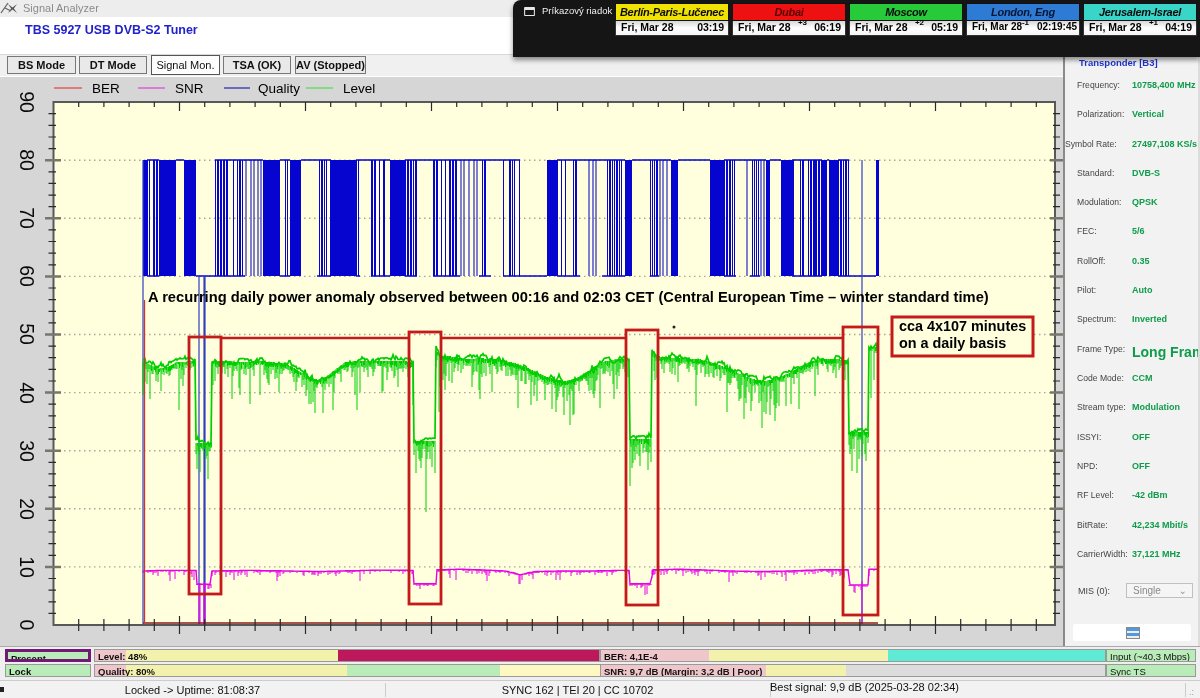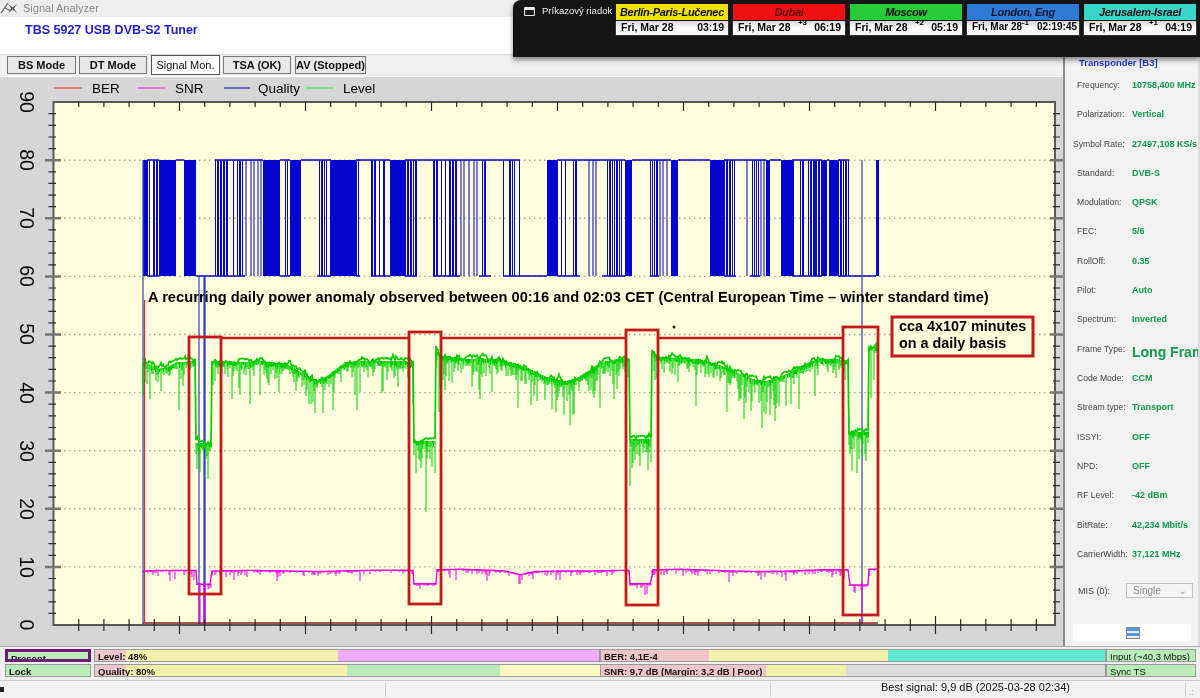--- a/index.html
+++ b/index.html
@@ -27,40 +27,40 @@
 <div class="abs" style="left:295px;top:56px;width:71px;height:18px;background:#e9e9e9;border:1px solid #777;box-sizing:border-box;text-align:center;font-size:11px;font-weight:bold;line-height:16px;color:#111">AV (Stopped)</div>
 
 <div class="abs" style="left:0;top:76px;width:1063px;height:570px;background:#d6d6d6;border-top:1px solid #fff"></div>
 
 <div class="abs" style="left:1063px;top:54px;width:137px;height:592px;background:#f2f2f2;border-left:2px solid #8a8a8a">
  <div style="position:absolute;left:14px;top:3px;font-size:9.5px;font-weight:bold;color:#2233cc">Transponder [B3]</div>
  <div style="position:absolute;left:12px;top:26px;font-size:8.6px;color:#444;white-space:nowrap">Frequency:</div>
     <div style="position:absolute;left:67px;top:26px;font-size:9px;font-weight:bold;color:#0E9C4A;white-space:nowrap">10758,400 MHz</div>
     <div style="position:absolute;left:12px;top:55px;font-size:8.6px;color:#444;white-space:nowrap">Polarization:</div>
     <div style="position:absolute;left:67px;top:55px;font-size:9px;font-weight:bold;color:#0E9C4A;white-space:nowrap">Vertical</div>
-    <div style="position:absolute;left:8px;top:85px;font-size:8.6px;color:#444;white-space:nowrap">Symbol Rate:</div>
+    <div style="position:absolute;left:0;top:85px;font-size:8.6px;color:#444;white-space:nowrap">Symbol Rate:</div>
     <div style="position:absolute;left:67px;top:85px;font-size:9px;font-weight:bold;color:#0E9C4A;white-space:nowrap">27497,108 KS/s</div>
     <div style="position:absolute;left:12px;top:114px;font-size:8.6px;color:#444;white-space:nowrap">Standard:</div>
     <div style="position:absolute;left:67px;top:114px;font-size:9px;font-weight:bold;color:#0E9C4A;white-space:nowrap">DVB-S</div>
     <div style="position:absolute;left:12px;top:143px;font-size:8.6px;color:#444;white-space:nowrap">Modulation:</div>
     <div style="position:absolute;left:67px;top:143px;font-size:9px;font-weight:bold;color:#0E9C4A;white-space:nowrap">QPSK</div>
     <div style="position:absolute;left:12px;top:172px;font-size:8.6px;color:#444;white-space:nowrap">FEC:</div>
     <div style="position:absolute;left:67px;top:172px;font-size:9px;font-weight:bold;color:#0E9C4A;white-space:nowrap">5/6</div>
     <div style="position:absolute;left:12px;top:202px;font-size:8.6px;color:#444;white-space:nowrap">RollOff:</div>
     <div style="position:absolute;left:67px;top:202px;font-size:9px;font-weight:bold;color:#0E9C4A;white-space:nowrap">0.35</div>
     <div style="position:absolute;left:12px;top:231px;font-size:8.6px;color:#444;white-space:nowrap">Pilot:</div>
     <div style="position:absolute;left:67px;top:231px;font-size:9px;font-weight:bold;color:#0E9C4A;white-space:nowrap">Auto</div>
     <div style="position:absolute;left:12px;top:260px;font-size:8.6px;color:#444;white-space:nowrap">Spectrum:</div>
     <div style="position:absolute;left:67px;top:260px;font-size:9px;font-weight:bold;color:#0E9C4A;white-space:nowrap">Inverted</div>
     <div style="position:absolute;left:12px;top:290px;font-size:8.6px;color:#444;white-space:nowrap">Frame Type:</div>
     <div style="position:absolute;left:67px;top:290px;font-size:14px;font-weight:bold;color:#0E9C4A;white-space:nowrap">Long Frame</div>
     <div style="position:absolute;left:12px;top:319px;font-size:8.6px;color:#444;white-space:nowrap">Code Mode:</div>
     <div style="position:absolute;left:67px;top:319px;font-size:9px;font-weight:bold;color:#0E9C4A;white-space:nowrap">CCM</div>
     <div style="position:absolute;left:12px;top:348px;font-size:8.6px;color:#444;white-space:nowrap">Stream type:</div>
-    <div style="position:absolute;left:67px;top:348px;font-size:9px;font-weight:bold;color:#0E9C4A;white-space:nowrap">Transport</div>
+    <div style="position:absolute;left:67px;top:348px;font-size:9px;font-weight:bold;color:#0E9C4A;white-space:nowrap">Modulation</div>
     <div style="position:absolute;left:12px;top:378px;font-size:8.6px;color:#444;white-space:nowrap">ISSYI:</div>
     <div style="position:absolute;left:67px;top:378px;font-size:9px;font-weight:bold;color:#0E9C4A;white-space:nowrap">OFF</div>
     <div style="position:absolute;left:12px;top:407px;font-size:8.6px;color:#444;white-space:nowrap">NPD:</div>
     <div style="position:absolute;left:67px;top:407px;font-size:9px;font-weight:bold;color:#0E9C4A;white-space:nowrap">OFF</div>
     <div style="position:absolute;left:12px;top:436px;font-size:8.6px;color:#444;white-space:nowrap">RF Level:</div>
     <div style="position:absolute;left:67px;top:436px;font-size:9px;font-weight:bold;color:#0E9C4A;white-space:nowrap">-42 dBm</div>
     <div style="position:absolute;left:12px;top:466px;font-size:8.6px;color:#444;white-space:nowrap">BitRate:</div>
     <div style="position:absolute;left:67px;top:466px;font-size:9px;font-weight:bold;color:#0E9C4A;white-space:nowrap">42,234 Mbit/s</div>
     <div style="position:absolute;left:12px;top:495px;font-size:8.6px;color:#444;white-space:nowrap">CarrierWidth:</div>
     <div style="position:absolute;left:67px;top:495px;font-size:9px;font-weight:bold;color:#0E9C4A;white-space:nowrap">37,121 MHz</div>
@@ -172,21 +172,21 @@
 <span style="position:absolute;right:4px;top:0px">04:19</span>
 <span style="position:absolute;right:38px;top:-3px;font-size:8px">+1</span>
 </div>
   </div>
 
 <div class="abs" style="left:0;top:646px;width:1200px;height:34px;background:#efefef;border-top:1px solid #aaa"></div>
 <div style="position:absolute;left:5px;top:649px;width:86px;height:13px;border:3px solid #701a75;background:#dcdcdc;box-sizing:border-box;overflow:hidden">
     <div style="position:absolute;left:0px;top:0;width:84px;height:100%;background:#b9ecb9"></div>
 <div style="position:absolute;left:3px;top:0.5px;font-size:9.5px;font-weight:bold;color:#111;white-space:nowrap">Present</div>
   </div>
-<div style="position:absolute;left:94px;top:649px;width:506px;height:13px;border:1px solid #999;background:#f0abfc;box-sizing:border-box;overflow:hidden">
+<div style="position:absolute;left:94px;top:649px;width:506px;height:13px;border:1px solid #999;background:#be185d;box-sizing:border-box;overflow:hidden">
     <div style="position:absolute;left:0px;top:0;width:31px;height:100%;background:#efc6ca"></div>
     <div style="position:absolute;left:31px;top:0;width:212px;height:100%;background:#f2f2ad"></div>
 <div style="position:absolute;left:3px;top:0.5px;font-size:9.5px;font-weight:bold;color:#111;white-space:nowrap">Level: 48%</div>
   </div>
 <div style="position:absolute;left:600px;top:649px;width:506px;height:13px;border:1px solid #999;background:#5eead4;box-sizing:border-box;overflow:hidden">
     <div style="position:absolute;left:0px;top:0;width:108px;height:100%;background:#efc6ca"></div>
     <div style="position:absolute;left:108px;top:0;width:179px;height:100%;background:#f2f2ad"></div>
 <div style="position:absolute;left:3px;top:0.5px;font-size:9.5px;font-weight:bold;color:#111;white-space:nowrap">BER: 4,1E-4</div>
   </div>
 <div style="position:absolute;left:1106px;top:649px;width:90px;height:13px;border:1px solid #999;background:#dcdcdc;box-sizing:border-box;overflow:hidden">
@@ -210,15 +210,17 @@
   </div>
 <div style="position:absolute;left:1106px;top:664px;width:90px;height:13px;border:1px solid #999;background:#dcdcdc;box-sizing:border-box;overflow:hidden">
     <div style="position:absolute;left:0px;top:0;width:88px;height:100%;background:#b9ecb9"></div>
 <div style="position:absolute;left:3px;top:0.5px;font-size:9.5px;font-weight:normal;color:#111;white-space:nowrap">Sync TS</div>
   </div>
 
 <div class="abs" style="left:0;top:680px;width:1200px;height:18px;background:#f2f2f2;border-top:1px solid #ccc;font-size:11px;color:#111">
  <div style="position:absolute;left:385px;top:2px;width:1px;height:14px;background:#ccc"></div>
  <div style="position:absolute;left:770px;top:2px;width:1px;height:14px;background:#ccc"></div>
  <div style="position:absolute;left:1185px;top:2px;width:1px;height:14px;background:#ccc"></div>
- <div style="position:absolute;left:770px;top:0;width:300px;text-align:right">Best signal: 9,9 dB (2025-03-28 02:34)</div>
+ <div style="position:absolute;left:0px;top:3px;width:385px;text-align:center">Locked -&gt; Uptime: 81:08:37</div>
+ <div style="position:absolute;left:385px;top:3px;width:385px;text-align:center">SYNC 162 | TEI 20 | CC 10702</div>
+ <div style="position:absolute;left:770px;top:0;width:300px;text-align:left">Best signal: 9,9 dB (2025-03-28 02:34)</div>
  <div style="position:absolute;left:1189px;top:6px;font-size:9px;color:#999">.:</div>
 </div>
 <div class="abs" style="left:0px;top:687px;width:4px;height:5px;background:#222"></div>
 </body></html>

